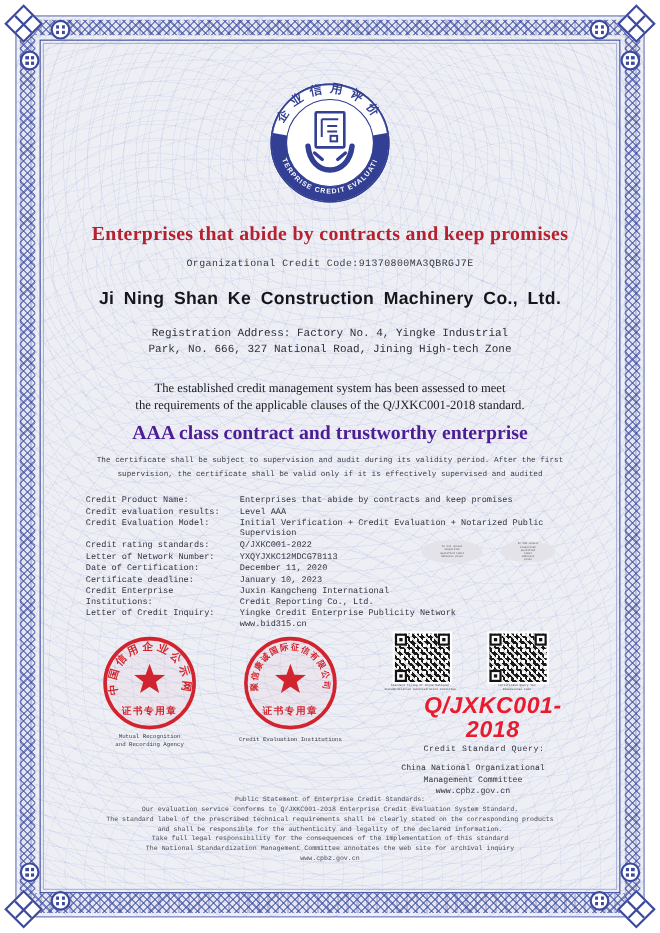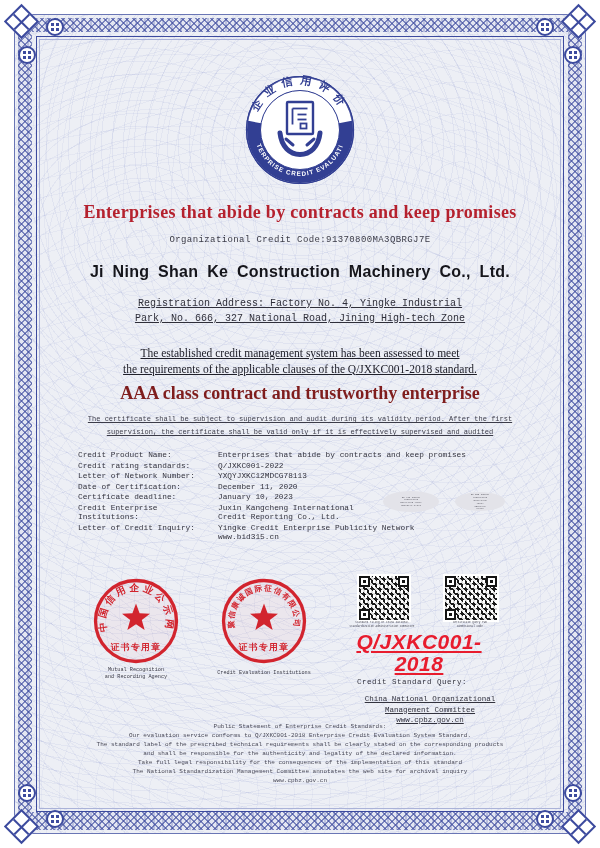--- a/index.html
+++ b/index.html
@@ -42,30 +42,30 @@
     position:absolute; width:14px; height:14px; border:2px solid #3c4a9e; border-radius:50%; background:#fff;
     background-image:linear-gradient(90deg,#3c4a9e 3px,transparent 3px 5px,#3c4a9e 5px 8px),
                      linear-gradient(90deg,#3c4a9e 3px,transparent 3px 5px,#3c4a9e 5px 8px);
     background-size:8px 3px,8px 3px; background-position:3px 3px,3px 8px; background-repeat:no-repeat,no-repeat;
   }
   
   .abs { position:absolute; }
   .center { text-align:center; }
   .mono { font-family:"Liberation Mono", monospace; }
   .serif { font-family:"Liberation Serif", serif;margin-top:11px; }
-  .pre { white-space:pre-line;text-decoration:underline; }
+  .pre { white-space:pre-line; }
   .title-red {
     left:40px; top:202px; width:520px; font-size:18px; font-weight:bold; color:#b5212e;
     font-family:"Liberation Serif", serif; letter-spacing:.3px;
   }
   .org-code { left:40px; top:235px; width:520px; font-size:9px; color:#3a3a46; letter-spacing:.4px; }
   .company  { left:40px; top:263px; width:520px; font-size:16px; font-weight:bold; color:#15151b; word-spacing:4px; letter-spacing:.3px; }
   .address  { left:40px; top:296px; width:520px; font-size:10px; line-height:15px; color:#2f2f3a; }
   .assess   { left:40px; top:335px; width:520px; font-size:11.5px; line-height:15.5px; color:#20202a; }
-  .grade    { left:40px; top:383px; width:520px; font-size:18px; font-weight:bold; color:#7f1d1d;
+  .grade    { left:40px; top:383px; width:520px; font-size:18px; font-weight:bold; color:#4c1d95;
               font-family:"Liberation Serif", serif; }
   .superv   { left:55px; top:413px; width:490px; font-size:7px; line-height:13px; color:#3c3c49; }
   .details  { left:78px; top:451px; width:452px; font-size:7.8px; line-height:9.3px; color:#33333e; }
   .drow { display:flex; margin-bottom:1.3px; }
   .dlabel { flex:0 0 140px; }
   .dvalue { flex:1; white-space:pre-line; }
   .sticker {
     position:absolute; background:#e3e3e9; border-radius:50%; color:#55555f;
     display:flex; align-items:center; justify-content:center; text-align:center; overflow:hidden;
   }
@@ -79,23 +79,23 @@
   .qr { position:absolute; background:#fff; padding:2px; }
   .qr-inner { position:relative; width:100%; height:100%;
     background-image:
       repeating-linear-gradient(45deg, transparent 0 3px, rgba(255,255,255,.85) 3px 5px),
       repeating-linear-gradient(90deg, #1a1a1a 0 2px, transparent 2px 4px),
       repeating-linear-gradient(0deg, #1a1a1a 0 2px, #fff 2px 5px);
   }
   .finder { position:absolute; width:11px; height:11px; border:2px solid #141414; background:#fff; box-sizing:border-box; }
   .finder::after { content:''; position:absolute; inset:2px; background:#141414; }
   .f-tl{ top:0; left:0; } .f-tr{ top:0; right:0; } .f-bl{ bottom:0; left:0; }
-  .std-num { left:339px; top:631px; width:160px; font-size:21px; line-height:22px; font-weight:bold;
+  .std-num { left:368px; top:631px; width:160px; font-size:21px; line-height:22px; font-weight:bold;
              font-style:italic; color:#e81c2e; letter-spacing:.5px; }
-  .query-title { left:312px; top:678px; width:200px; font-size:7.5px; color:#33333e; letter-spacing:.5px; }
+  .query-title { left:340px; top:678px; width:200px; font-size:7.5px; color:#33333e; letter-spacing:.5px; }
   .query-body  { left:330px; top:694px; width:200px; font-size:7.5px; line-height:10.5px; color:#33333e; }
   .footer { left:60px; top:722px; width:480px; font-size:6px; line-height:9px; color:#4a4a58; }
   .seal-caption { position:absolute; text-align:center; color:#3a3a46; }
 </style>
 </head>
 <body>
 
 <div class="page">
   <div class="paper"></div>
 
@@ -159,20 +159,28 @@
   <div class="abs center grade">AAA class contract and trustworthy enterprise</div>
   <div class="abs center mono superv pre">The certificate shall be subject to supervision and audit during its validity period. After the first
 supervision, the certificate shall be valid only if it is effectively supervised and audited</div>
 
   <div class="abs mono details">
     <div class="drow">
         <div class="dlabel">Credit Product Name:</div>
         <div class="dvalue">Enterprises that abide by contracts and keep promises</div>
       </div>
     <div class="drow">
+        <div class="dlabel">Credit evaluation results:</div>
+        <div class="dvalue">Level AAA</div>
+      </div>
+    <div class="drow">
+        <div class="dlabel">Credit Evaluation Model:</div>
+        <div class="dvalue">Initial Verification + Credit Evaluation + Notarized Public Supervision</div>
+      </div>
+    <div class="drow">
         <div class="dlabel">Credit rating standards:</div>
         <div class="dvalue">Q/JXKC001-2022</div>
       </div>
     <div class="drow">
         <div class="dlabel">Letter of Network Number:</div>
         <div class="dvalue">YXQYJXKC12MDCG78113</div>
       </div>
     <div class="drow">
         <div class="dlabel">Date of Certification:</div>
         <div class="dvalue">December 11, 2020</div>

